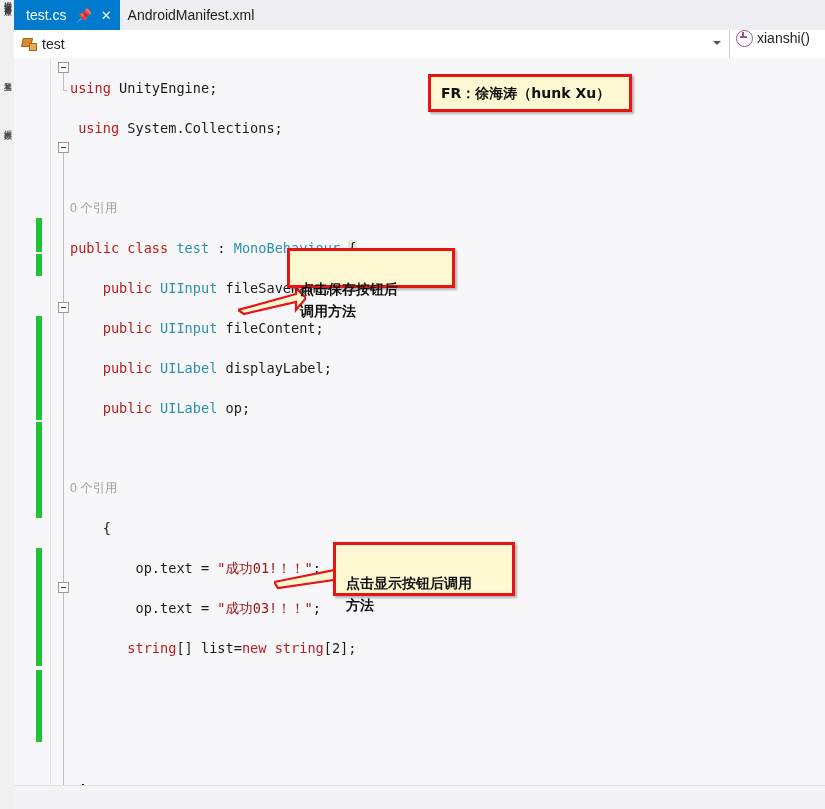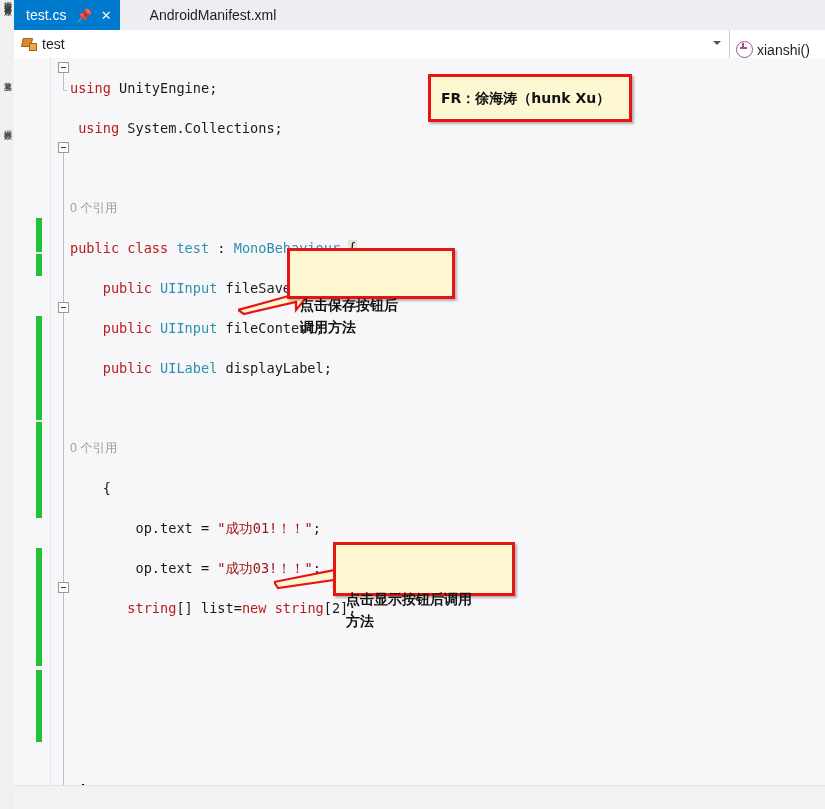--- a/index.html
+++ b/index.html
@@ -51,21 +51,21 @@
     cursor: default;
     text-align: center;
   }
   .tab.active {
     background: #007acc;
     color: #ffffff;
   }
   .tab.inactive {
     background: #eeeef2;
     color: #1e1e1e;
-    padding-left: 30px;
+    padding-left: 8px;
   }
   .tab .tablabel { margin-right: 10px; }
   .tab .ticon {
     font-size: 13px;
     opacity: .95;
     margin-right: 8px;
     line-height: 1;
   }
   .tab .ticon:last-child { margin-right: 0; }
 
@@ -79,21 +79,21 @@
   }
   #navleft {
     width: 716px; height: 28px;
     display: flex; align-items: center;
     border-right: 1px solid #cccedb;
     box-sizing: border-box;
     position: relative;
   }
   #navright {
     flex: 1; height: 28px;
-    display: flex; align-items: flex-end;
+    display: flex; align-items: flex-start;
     padding-left: 6px;
     box-sizing: border-box;
   }
   .navtext {
     font-size: 14px; color: #1e1e1e;
     margin-left: 4px;
   }
   .dropcaret {
     position: absolute; right: 8px; top: 11px;
     width: 0; height: 0;
@@ -203,21 +203,21 @@
   .callout {
     position: absolute;
     background: #fdf8d2;
     border: 3px solid #e81313;
     box-shadow: 2px 2px 2px rgba(0,0,0,.28);
     font-family: "DejaVu Sans", sans-serif;
     font-weight: bold;
     font-size: 14px;
     line-height: 22px;
     color: #111111;
-    padding: 21px 10px;
+    padding: 5px 10px;
     box-sizing: border-box;
     white-space: pre-line;
     z-index: 5;
   }
   .arrow { position: absolute; z-index: 4; }
 
   
   #bottomline {
     position: absolute; left: 14px; top: 785px;
     width: 811px; height: 24px;
@@ -292,20 +292,21 @@
 
   <div id="code">
 <span class="ln"><span class="kw">using</span> UnityEngine;</span>
 <span class="ln"> <span class="kw">using</span> System.Collections;</span>
 <span class="ln"> </span>
 <span class="ln lens">0 个引用</span>
 <span class="ln"><span class="kw">public</span> <span class="kw">class</span> <span class="typ">test</span> : <span class="typ">MonoBehaviour</span> <span class="brhl">{</span></span>
 <span class="ln">    <span class="kw">public</span> <span class="typ">UIInput</span> fileSaveName;</span>
 <span class="ln">    <span class="kw">public</span> <span class="typ">UIInput</span> fileContent;</span>
 <span class="ln">    <span class="kw">public</span> <span class="typ">UILabel</span> displayLabel;</span>
+<span class="ln">    <span class="kw">public</span> <span class="typ">UILabel</span> op;</span>
 <span class="ln"> </span>
 <span class="ln lens" style="padding-left:0;">0 个引用</span>
 <span class="ln">    {</span>
 <span class="ln">        op.text = <span class="str">"成功01!！！"</span>;</span>
 <span class="ln">        op.text = <span class="str">"成功03!！！"</span>;</span>
 <span class="ln">       <span class="kw">string</span>[] list=<span class="kw">new</span> <span class="kw">string</span>[2];</span>
 
 
 
 
@@ -329,21 +330,21 @@
   <div style="position:absolute;left:56px;top:726px;font-family:'DejaVu Sans Mono',monospace;font-size:13.6px;line-height:20px;"><span class="brhl">}</span></div>
   <div class="caret" style="left:68px;top:726px;height:18px;"></div>
 </div>
 
 <div id="bottomline"></div>
 
 <div class="callout" style="left:428px;top:74px;width:204px;height:38px;display:flex;align-items:center;">
   <span>FR：徐海涛（hunk Xu）</span>
 </div>
 
-<div class="callout" style="left:287px;top:248px;width:168px;height:51px;">
+<div class="callout" style="left:287px;top:248px;width:168px;height:40px;">
   <span>点击保存按钮后
 调用方法</span>
 </div>
 <svg class="arrow" style="left:238px;top:288px;width:68px;height:28px;" viewBox="0 0 68 28">
   <polygon points="0,22 58,6 58,0 68,10 58,22 58,14 6,26" fill="#fdf8d2" stroke="#e81313" stroke-width="2.2"></polygon>
 </svg>
 
 <div class="callout" style="left:333px;top:542px;width:182px;height:54px;">
   <span>点击显示按钮后调用
 方法</span>

